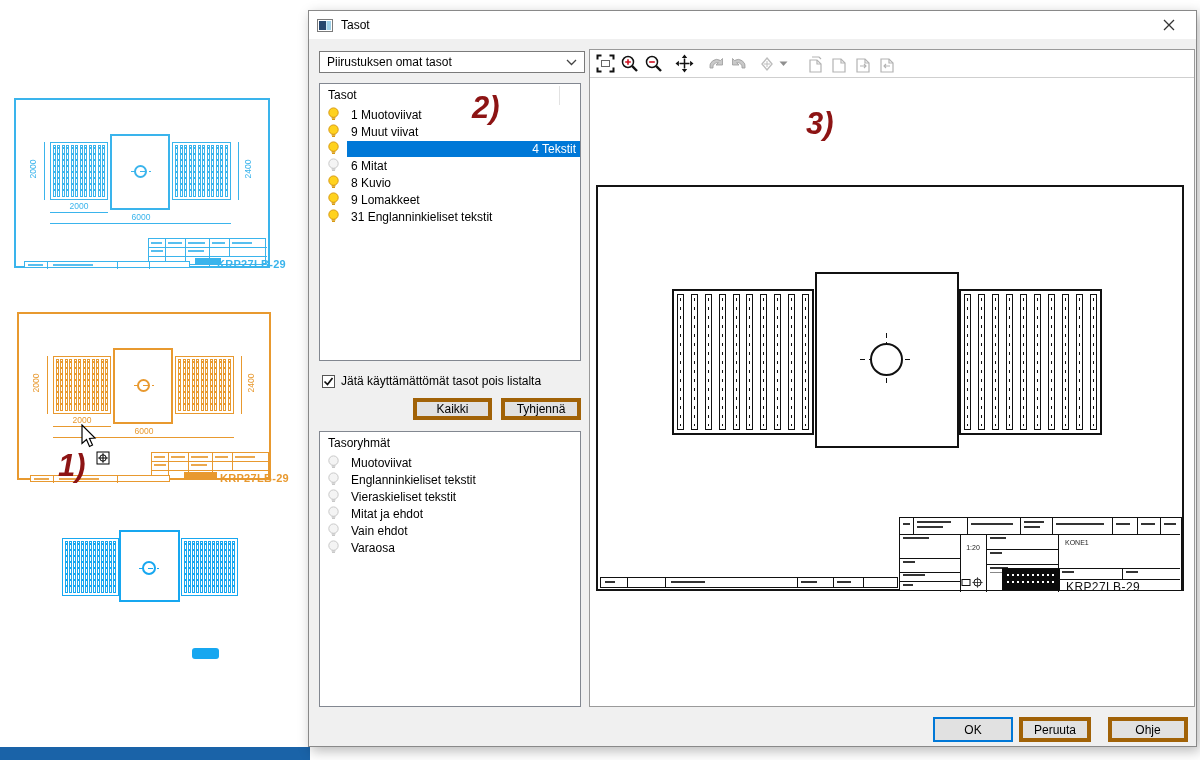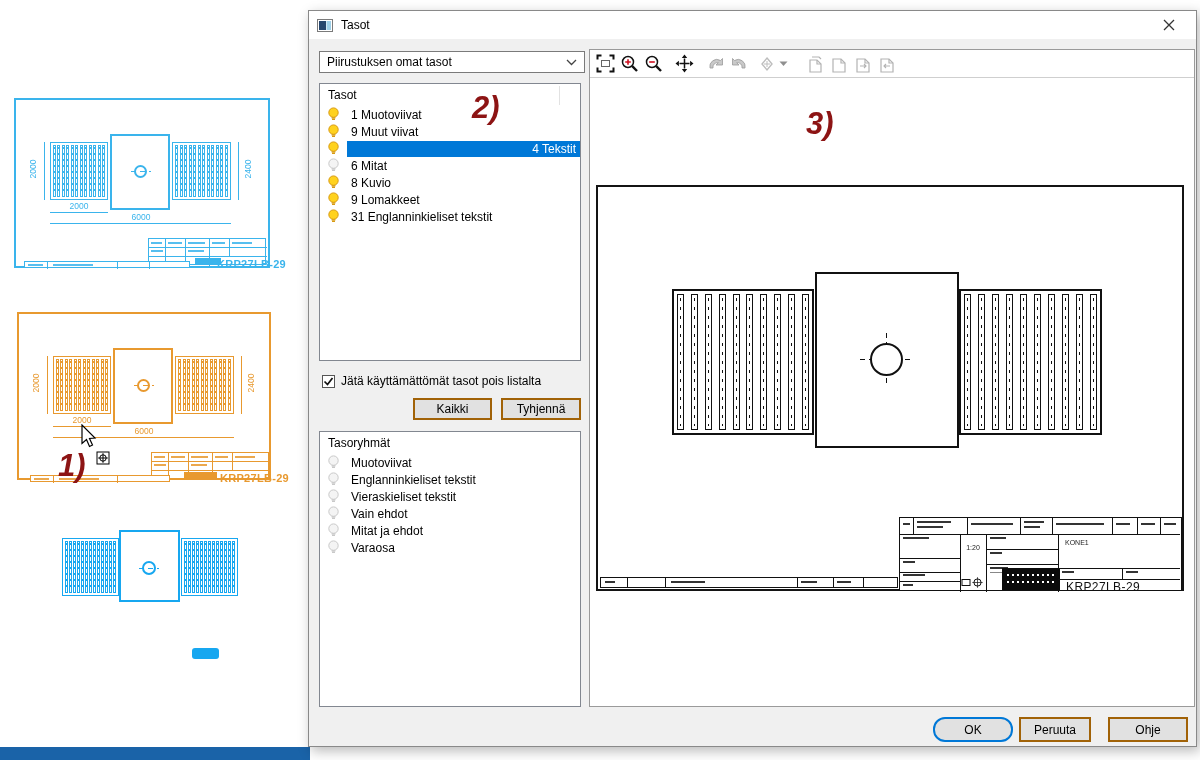--- a/index.html
+++ b/index.html
@@ -53,21 +53,21 @@
   .list-header{position:relative;padding:4px 8px 2px 8px;height:16px;}
   .list-header .hdr-div{position:absolute;right:20px;top:2px;bottom:1px;width:1px;background:#e2e2e2;}
   .lrow{display:flex;align-items:center;height:17px;padding-left:7px;}
   .lrow svg{flex:none;}
   .lrow-label{padding:1px 4px;margin-left:7px;white-space:nowrap;text-align:right;}
   .lrow.sel .lrow-label{background:#0078d7;color:#fff;flex:1;}
 
   .cbrow{position:absolute;left:13px;top:363px;display:flex;align-items:center;gap:6px;font-size:12px;}
   .cbbox{width:13px;height:13px;background:#fff;border:1px solid #555;display:flex;align-items:center;justify-content:center;box-sizing:border-box;}
 
-  .btn{position:absolute;background:#e1e1e1;border:2px solid #a16207;font-size:12px;display:flex;
+  .btn{position:absolute;background:#e1e1e1;border:4px solid #a16207;font-size:12px;display:flex;
        align-items:center;justify-content:center;box-sizing:border-box;}
   .btn.default{border:2px solid #0078d7;}
 
   
   #preview{position:absolute;left:280px;top:38px;width:606px;height:658px;background:#fff;border:1px solid #9a9a9a;box-sizing:border-box;}
   .toolbar{height:27px;display:flex;align-items:center;padding:0 3px;border-bottom:1px solid #cfcfcf;}
   .tb-ico{width:24px;height:22px;display:flex;align-items:center;justify-content:center;}
   .sp8{width:7px;} .sp14{width:13px;}
 
   #paper{position:absolute;left:6px;top:135px;width:588px;height:406px;border:2px solid #141414;background:#fff;color:#111;box-sizing:border-box;}
@@ -395,28 +395,28 @@
     <circle cx="6.5" cy="5.6" r="4.7" fill="#f4f4f4" stroke="#c9c9c9"></circle>
     <path d="M4.6 10.8h3.8 M5 12.4h3" stroke="#c9c9c9" stroke-width="1.3"></path>
           </svg>
           <span class="lrow-label">Vieraskieliset tekstit</span>
         </div>
         <div class="lrow">
           <svg class="bulb" width="13" height="15" viewBox="0 0 13 15">
     <circle cx="6.5" cy="5.6" r="4.7" fill="#f4f4f4" stroke="#c9c9c9"></circle>
     <path d="M4.6 10.8h3.8 M5 12.4h3" stroke="#c9c9c9" stroke-width="1.3"></path>
           </svg>
-          <span class="lrow-label">Vain ehdot</span>
+          <span class="lrow-label">Mitat ja ehdot</span>
         </div>
         <div class="lrow">
           <svg class="bulb" width="13" height="15" viewBox="0 0 13 15">
     <circle cx="6.5" cy="5.6" r="4.7" fill="#f4f4f4" stroke="#c9c9c9"></circle>
     <path d="M4.6 10.8h3.8 M5 12.4h3" stroke="#c9c9c9" stroke-width="1.3"></path>
           </svg>
-          <span class="lrow-label">Mitat ja ehdot</span>
+          <span class="lrow-label">Vain ehdot</span>
         </div>
         <div class="lrow">
           <svg class="bulb" width="13" height="15" viewBox="0 0 13 15">
     <circle cx="6.5" cy="5.6" r="4.7" fill="#f4f4f4" stroke="#c9c9c9"></circle>
     <path d="M4.6 10.8h3.8 M5 12.4h3" stroke="#c9c9c9" stroke-width="1.3"></path>
           </svg>
           <span class="lrow-label">Varaosa</span>
         </div>
       </div>
   </div>
@@ -600,21 +600,21 @@
         <div class="vline" style="left:232px;top:0;height:9px;"></div>
         <div class="vline" style="left:262px;top:0;height:9px;"></div>
         <div class="tstub" style="left:4px;top:3px;width:10px;height:1.5px;"></div>
         <div class="tstub" style="left:70px;top:3px;width:34px;height:1.5px;"></div>
         <div class="tstub" style="left:200px;top:3px;width:16px;height:1.5px;"></div>
         <div class="tstub" style="left:236px;top:3px;width:14px;height:1.5px;"></div>
       </div>
     </div>
   </div>
 
-  <div class="btn default" style="left:624px;top:706px;width:80px;height:25px;border-radius:12px;">
+  <div class="btn default" style="left:624px;top:706px;width:80px;height:25px;">
     <span>OK</span>
   </div>
   <div class="btn" style="left:710px;top:706px;width:72px;height:25px;">
     <span>Peruuta</span>
   </div>
   <div class="btn" style="left:799px;top:706px;width:80px;height:25px;">
     <span>Ohje</span>
   </div>
 </div>
 

